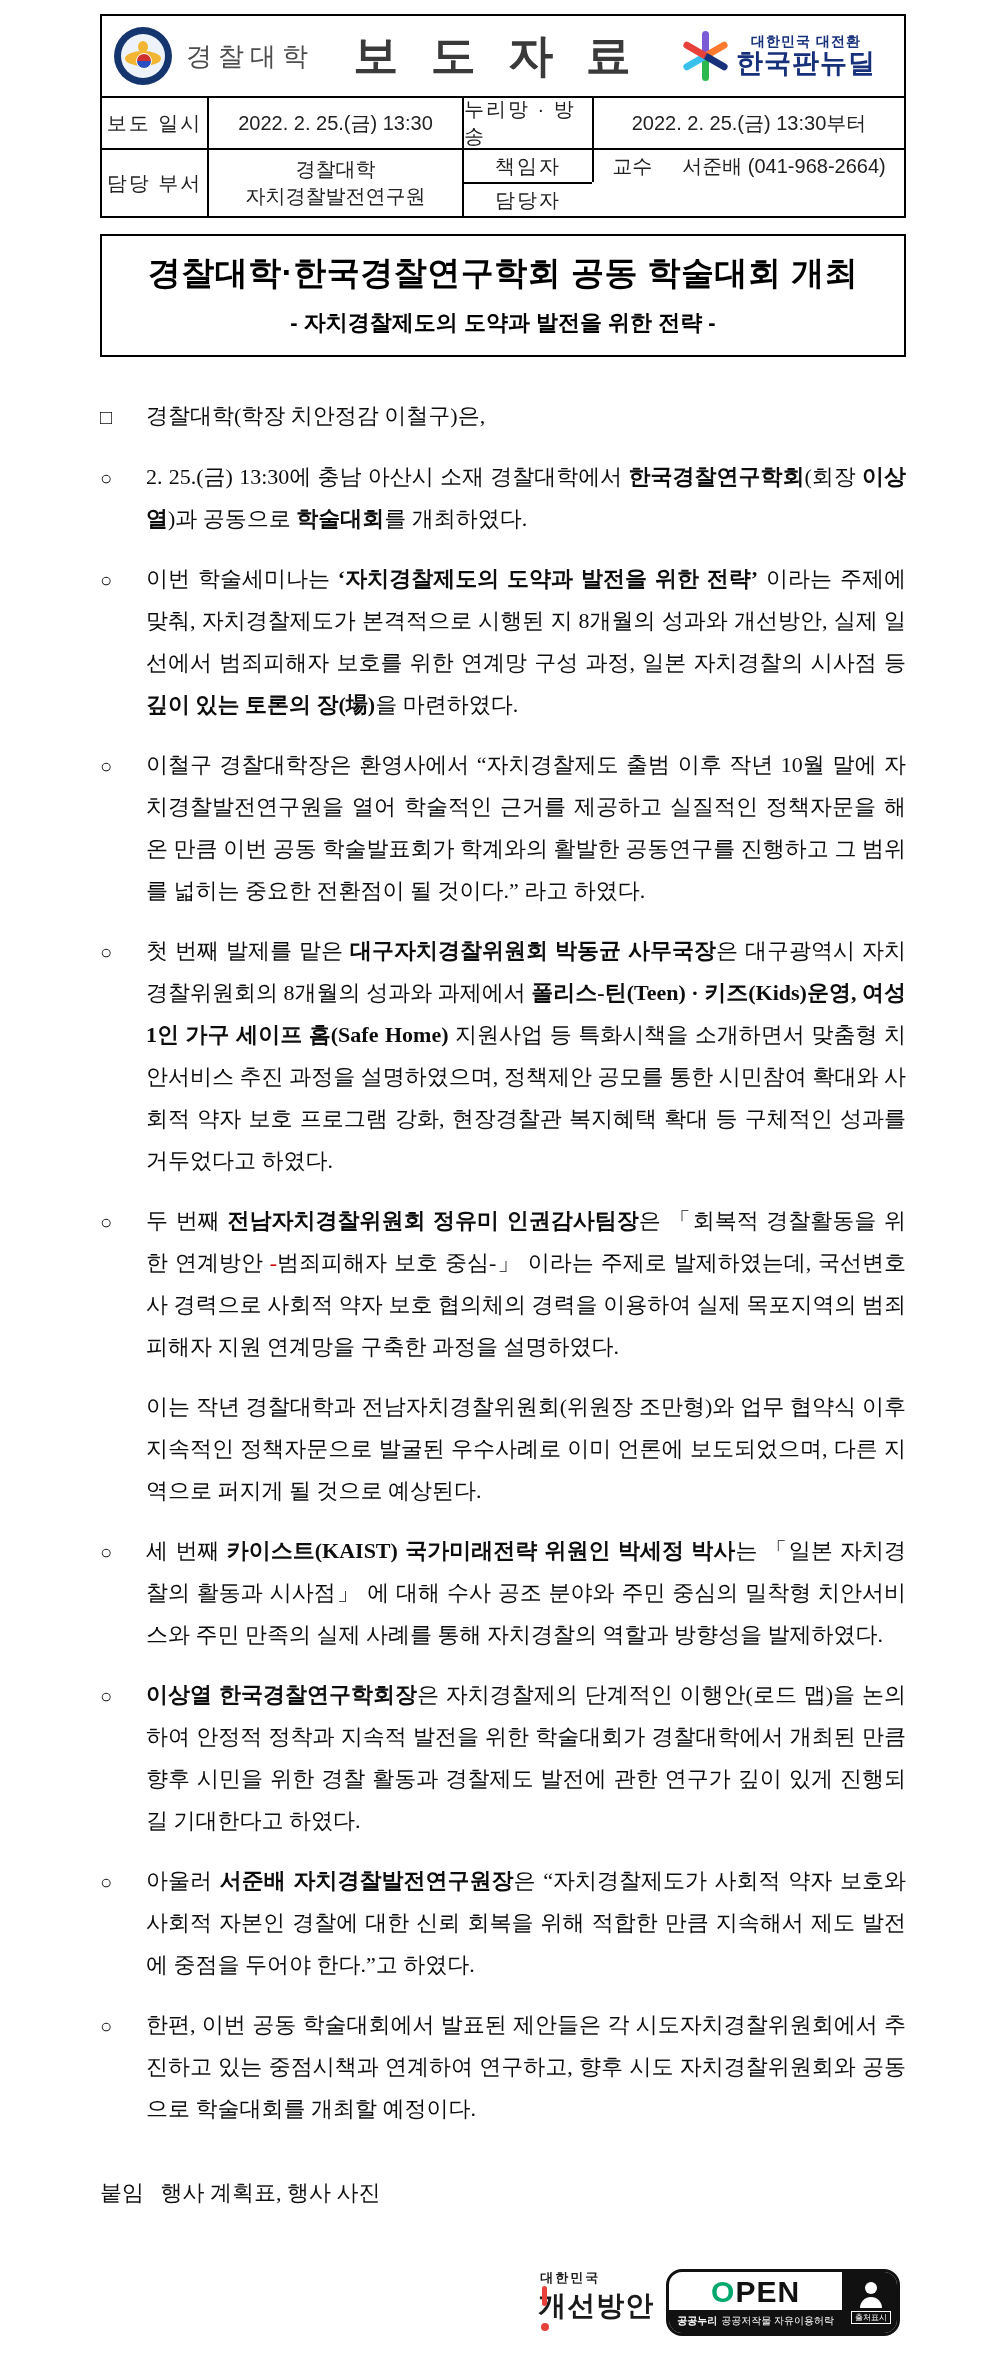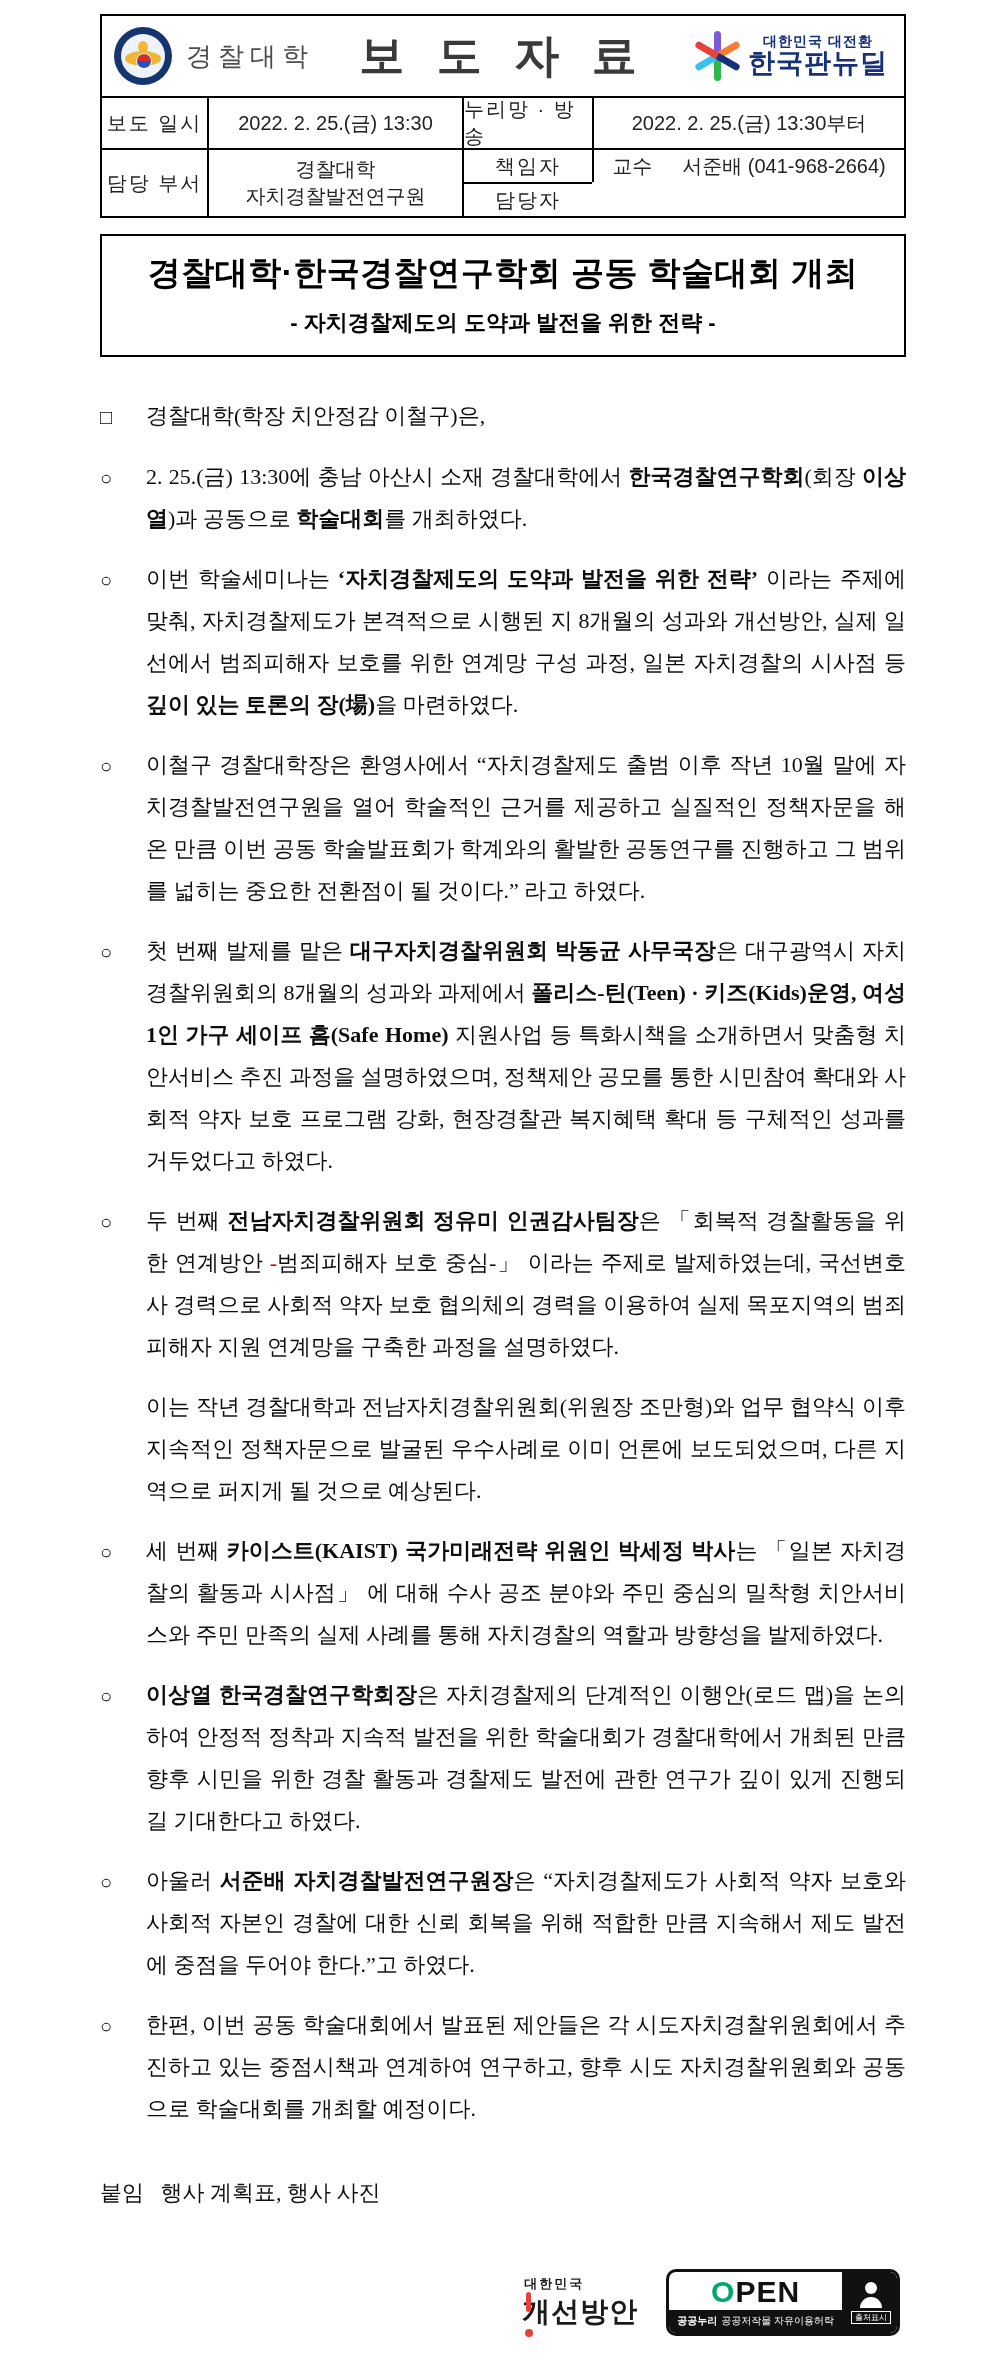--- a/index.html
+++ b/index.html
@@ -12,21 +12,21 @@
               padding:0 12px;box-sizing:border-box;background:#fff;}
   .emblem{position:relative;width:58px;height:58px;flex:none;}
   .em-outer{position:absolute;inset:0;border-radius:50%;background:#15356e;}
   .em-inner{position:absolute;left:7px;top:7px;width:44px;height:44px;border-radius:50%;background:#eef3fb;}
   .em-wings{position:absolute;left:11px;top:24px;width:36px;height:15px;border-radius:50%;background:#f2b632;}
   .em-head{position:absolute;left:24px;top:14px;width:10px;height:12px;border-radius:50%;background:#f2b632;}
   .em-taegeuk{position:absolute;left:22px;top:26px;width:14px;height:14px;border-radius:50%;
               background:linear-gradient(to bottom,#d03030 0 50%,#2a4fc0 50% 100%);border:1px solid #fff;}
   .org-name{font-size:26px;color:#4d4d4d;letter-spacing:6px;margin-left:14px;flex:none;}
   .doc-type{flex:1;text-align:center;font-size:45px;font-weight:800;color:#3a3a3a;letter-spacing:10px;}
-  .newdeal{display:flex;align-items:center;gap:6px;flex:none;margin-right:4px;}
+  .newdeal{display:flex;align-items:center;gap:6px;flex:none;margin-right:16px;}
   .nd-icon{position:relative;width:50px;height:50px;flex:none;}
   .nd-icon i{position:absolute;left:22px;top:0;width:7px;height:50px;border-radius:4px;display:block;}
   .nd-b1{background:linear-gradient(to bottom,#7b5bd6 0 48%,#2db84d 52% 100%);}
   .nd-b2{transform:rotate(60deg);background:linear-gradient(to bottom,#ff7a2f 0 48%,#39c0ed 52% 100%);}
   .nd-b3{transform:rotate(-60deg);background:linear-gradient(to bottom,#e8413c 0 48%,#16307a 52% 100%);}
   .nd-text{text-align:center;color:#16307a;line-height:1.05;}
   .nd-top{font-size:14px;font-weight:bold;letter-spacing:1px;}
   .nd-bottom{font-size:27px;font-weight:900;letter-spacing:1px;}
 
   
@@ -48,27 +48,27 @@
   .sub-title{font-size:22px;font-weight:bold;margin-top:12px;color:#000;}
 
   
   .body-text{margin-top:38px;font-family:"Liberation Serif", serif;font-size:22px;color:#0d0d0d;}
   .para{display:flex;margin-bottom:18px;line-height:42px;}
   .bullet{width:46px;flex:none;font-family:"Liberation Sans", sans-serif;font-size:20px;padding-top:1px;}
   .ptext{flex:1;text-align:justify;word-break:break-all;}
   .attachment{margin-top:48px;font-family:"Liberation Serif", serif;font-size:22px;white-space:pre;}
 
   
-  .footer{position:absolute;right:92px;bottom:26px;display:flex;align-items:center;gap:28px;}
+  .footer{position:absolute;right:92px;bottom:26px;display:flex;align-items:flex-start;}
   .briefing{position:relative;text-align:left;color:#1a1a1a;padding-left:2px;}
   .brief-top{font-size:13px;font-weight:bold;letter-spacing:2px;margin-left:2px;}
   .brief-bottom{font-size:28px;font-weight:900;letter-spacing:1px;}
   .brief-bar{position:absolute;left:6px;top:17px;width:5px;height:20px;background:#e8413c;border-radius:3px;}
   .brief-dot{position:absolute;left:5px;bottom:-6px;width:8px;height:8px;background:#e8413c;border-radius:50%;}
-  .open-badge{display:flex;border:3px solid #111;border-radius:10px;overflow:hidden;background:#fff;}
+  .open-badge{display:flex;border:3px solid #111;border-radius:16px;overflow:hidden;background:#fff;margin-left:12px;}
   .ob-left{display:flex;flex-direction:column;}
   .ob-open{padding:3px 14px 1px;font-size:30px;font-weight:900;color:#111;letter-spacing:1px;text-align:center;}
   .o-green{color:#00a86b;}
   .ob-strip{background:#111;color:#fff;font-size:10px;padding:4px 8px 5px;white-space:nowrap;}
   .ob-strip-bold{font-weight:bold;margin-right:4px;}
   .ob-right{width:52px;background:#111;border-left:3px solid #111;display:flex;flex-direction:column;
             align-items:center;justify-content:center;gap:3px;border-radius:0 6px 6px 0;}
   .p-head{width:12px;height:12px;border-radius:50%;background:#fff;}
   .p-torso{width:22px;height:11px;border-radius:11px 11px 0 0;background:#fff;}
   .ob-mark{color:#fff;font-size:8px;border:1px solid #fff;padding:0 3px;line-height:11px;}

